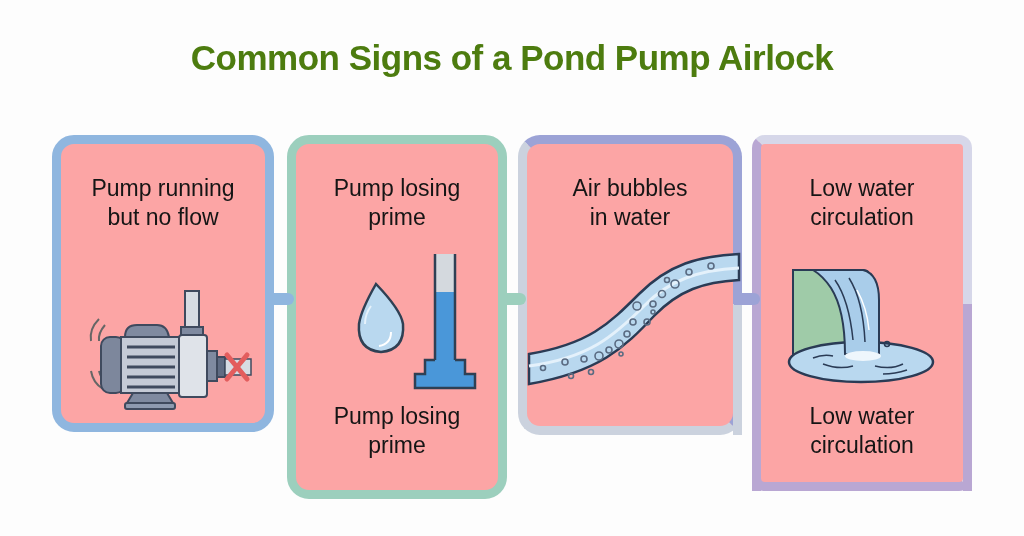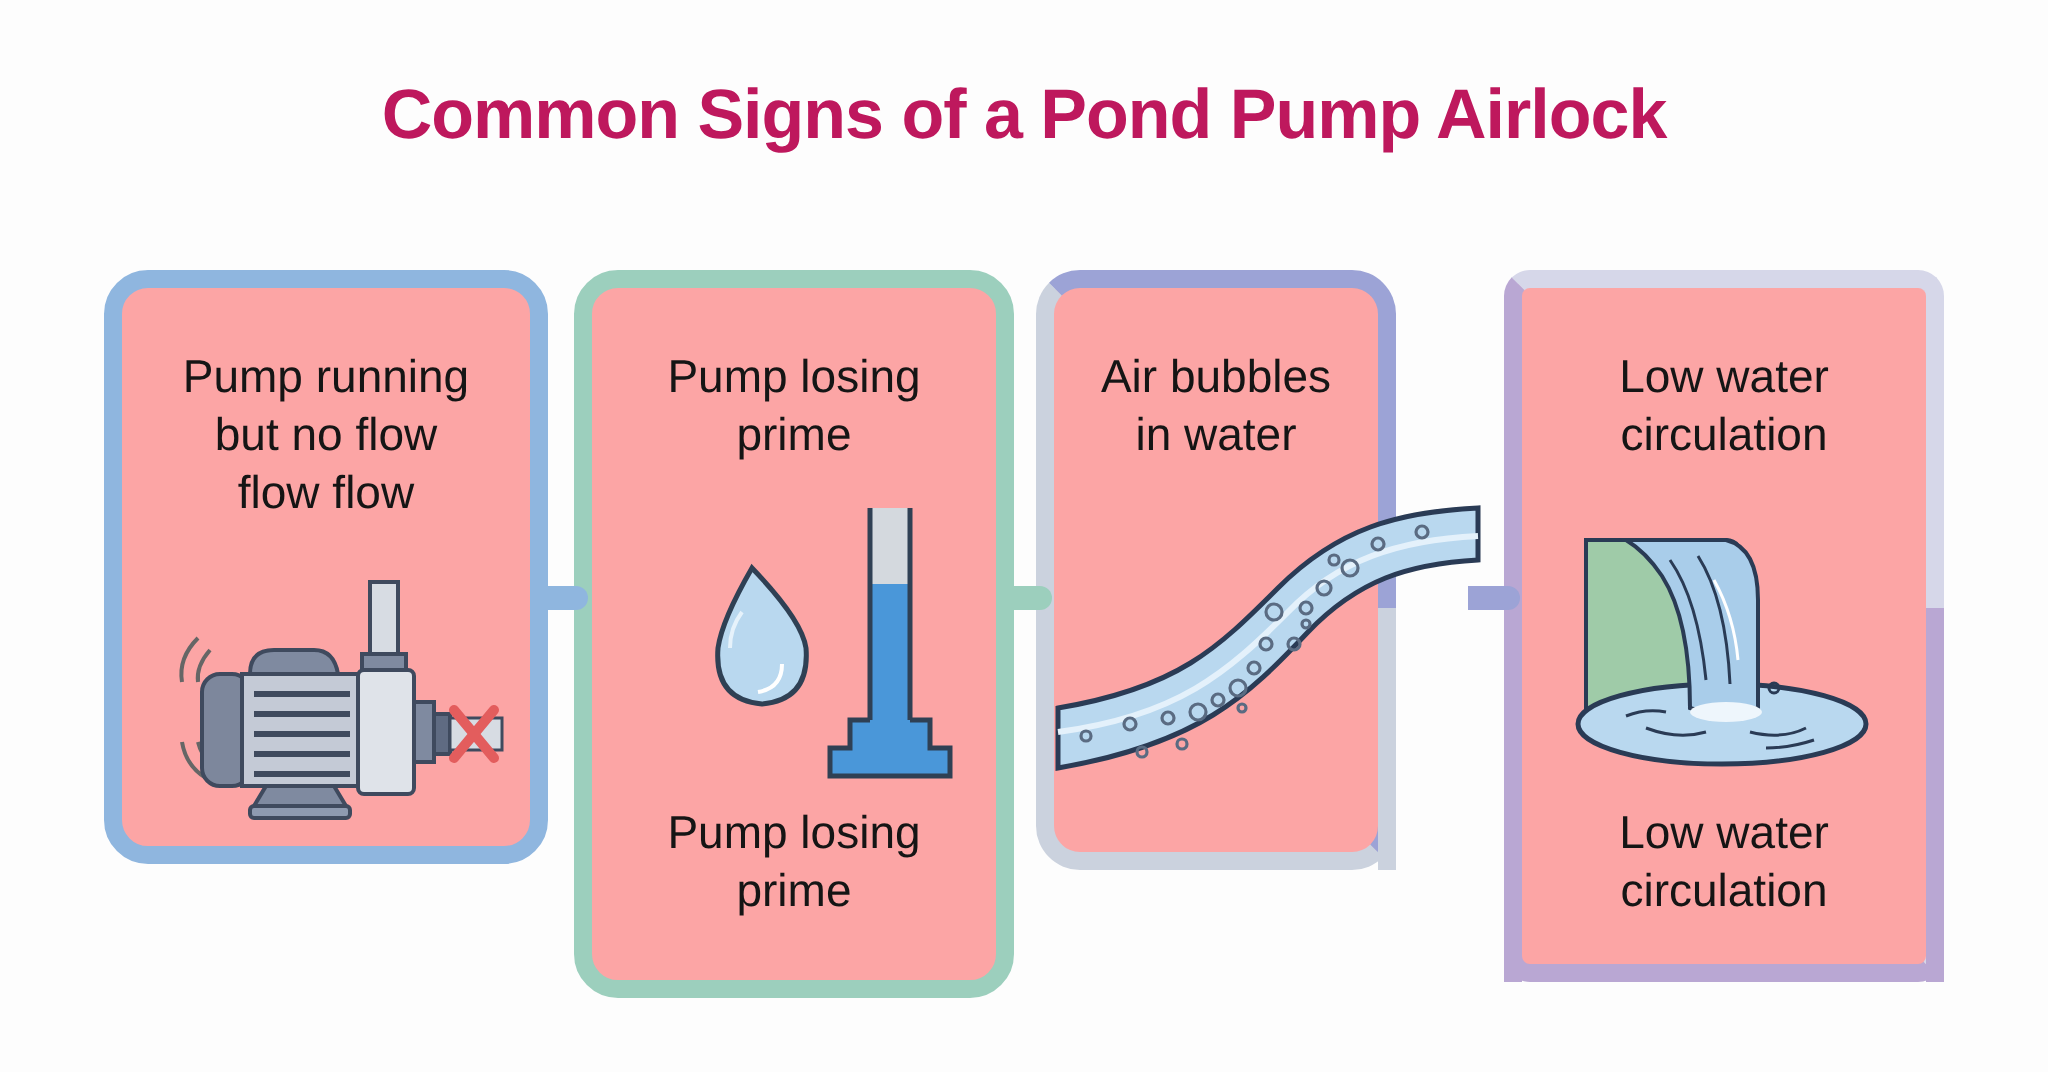--- a/index.html
+++ b/index.html
@@ -4,21 +4,21 @@
 <style>
   html, body { margin:0; padding:0; }
   body {
     width:1024px; height:536px; overflow:hidden; position:relative;
     background:#fdfdfd;
     font-family:"Liberation Sans", "DejaVu Sans", sans-serif;
     color:#141414;
   }
   .title {
     position:absolute; left:0; top:38px; width:1024px; text-align:center;
-    font-size:35px; font-weight:bold; letter-spacing:-0.5px; color:#be185d;
+    font-size:35px; font-weight:bold; letter-spacing:-0.5px; color:#4d7c0f;
   }
   .card {
     position:absolute; box-sizing:border-box; border-radius:22px;
     background:#fca5a5; border-style:solid; border-width:9px;
   }
   .card-label {
     position:absolute; left:0; width:100%; text-align:center;
     font-size:23px; line-height:29px; color:#151515;
   }
   .connector { position:absolute; height:12px; border-radius:0 6px 6px 0; }
@@ -26,21 +26,20 @@
 </style>
 </head>
 <body>
 
 <div class="title">Common Signs of a Pond Pump Airlock</div>
 
 <div class="card" style="left:52px; top:135px; width:222px; height:297px; border-color:#8fb6df;">
   <div class="card-label" style="top:30px;">
     <div>Pump running</div>
     <div>but no flow</div>
-    <div>flow flow</div>
   </div>
   <svg width="180" height="130" style="left:20px; top:135px;" viewBox="0 0 180 130">
 
     <path d="M18 40 Q8 50 10 62" stroke="#666" stroke-width="2" fill="none"></path>
     <path d="M24 46 Q17 54 18 62" stroke="#666" stroke-width="2" fill="none"></path>
     <path d="M10 92 Q12 104 22 110" stroke="#666" stroke-width="2" fill="none"></path>
     <path d="M18 92 Q20 100 26 104" stroke="#666" stroke-width="2" fill="none"></path>
 
     <rect x="104" y="12" width="14" height="40" fill="#d7dce3" stroke="#3f4a5e" stroke-width="2"></rect>
     <rect x="100" y="48" width="22" height="10" fill="#7f8aa0" stroke="#3f4a5e" stroke-width="2"></rect>
@@ -86,21 +85,21 @@
     <line x1="94" y1="0" x2="94" y2="106" stroke="#2f4054" stroke-width="2.5"></line>
     <line x1="114" y1="0" x2="114" y2="106" stroke="#2f4054" stroke-width="2.5"></line>
     <path d="M94 106 L84 106 L84 120 L74 120 L74 134 L134 134 L134 120 L124 120 L124 106 L114 106" fill="#4a97d9" stroke="#2f4054" stroke-width="2.5"></path>
   </svg>
   <div class="card-label" style="top:258px;">
     <div>Pump losing</div>
     <div>prime</div>
   </div>
 </div>
 
-<div class="card" style="left:518px; top:135px; width:180px; height:300px; border-color:#9ca3d6 #9ca3d6 #cbd2de #cbd2de;">
+<div class="card" style="left:518px; top:135px; width:224px; height:300px; border-color:#9ca3d6 #9ca3d6 #cbd2de #cbd2de;">
   <div style="position:absolute; right:-9px; top:160px; width:9px; height:131px; background:#cbd2de;"></div>
   <div class="card-label" style="top:30px;">
     <div>Air bubbles</div>
     <div>in water</div>
   </div>
   <svg width="210" height="160" style="left:2px; top:100px;" viewBox="0 0 210 160">
     <path d="M0 110 C60 100, 80 80, 110 50 C140 20, 170 12, 210 10 L210 36 C175 38, 150 46, 125 72 C95 104, 70 128, 0 140 Z" fill="#b9d8ef" stroke="#2a3b55" stroke-width="2.5"></path>
     <path d="M0 122 C60 114, 85 92, 115 62 C140 36, 170 26, 210 24" stroke="#e4f1fb" stroke-width="3" fill="none"></path>
     <g fill="none" stroke="#5a6b82" stroke-width="1.6">
       <circle cx="14" cy="124" r="2.5"></circle>

